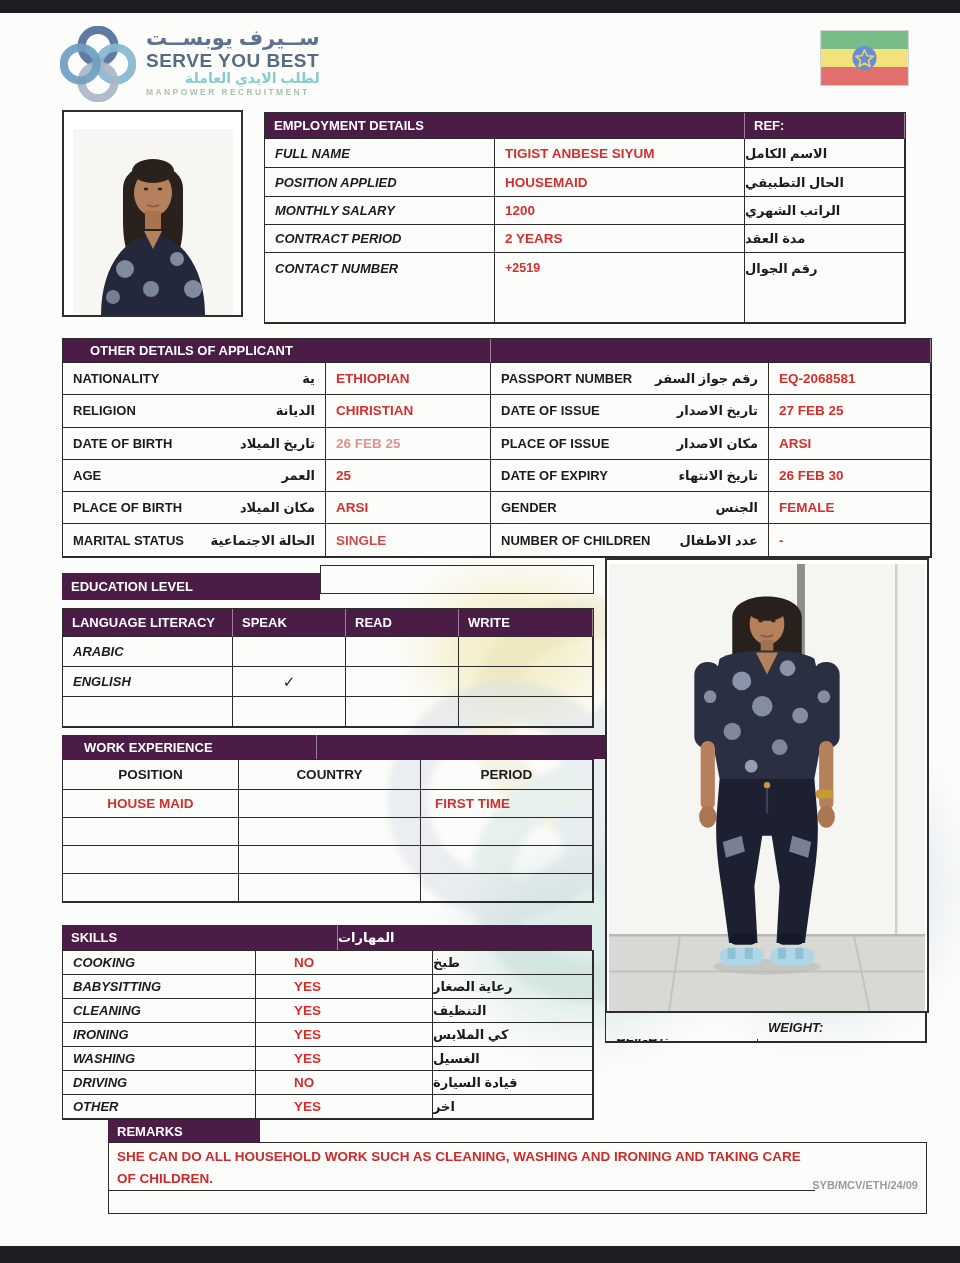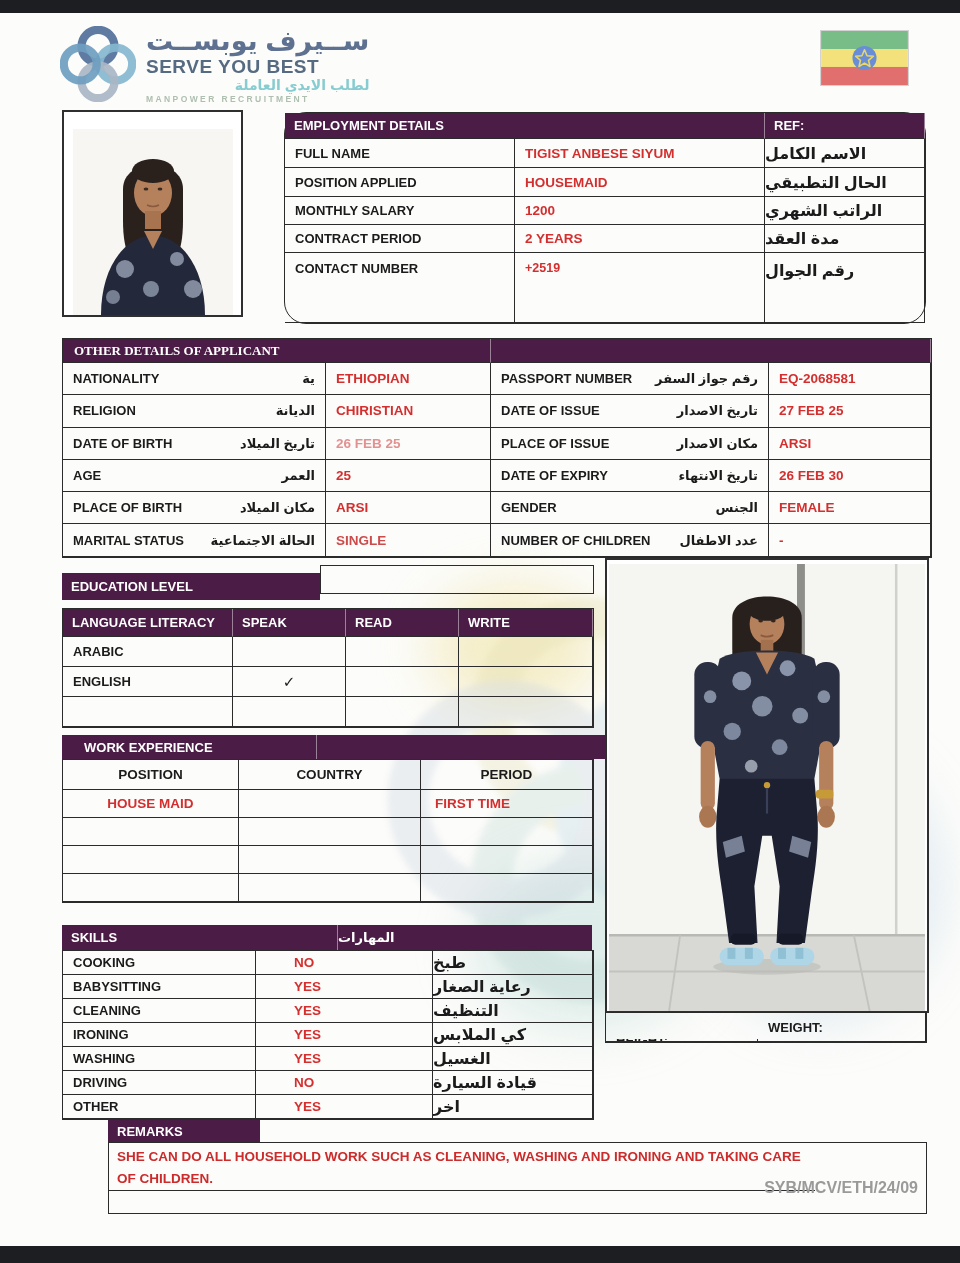--- a/index.html
+++ b/index.html
@@ -8,45 +8,45 @@
   .abs{position:absolute;z-index:2;}
   .purple{background:#4b1c46;color:#fff;}
   
   .edge{position:absolute;left:0;width:960px;background:#1d1e22;z-index:5;}
   
   .wm{position:absolute;z-index:0;pointer-events:none;}
   .blob{position:absolute;border-radius:50%;filter:blur(26px);pointer-events:none;z-index:0;}
   
   .logo-wrap{display:flex;gap:10px;align-items:flex-start;}
   .logo-txt{display:flex;flex-direction:column;line-height:1.12;}
-  .l-ar{font-size:27px;font-weight:700;color:#5e7191;}
+  .l-ar{font-size:21px;font-weight:700;color:#5e7191;}
   .l-en{font-size:19px;font-weight:700;color:#566b82;letter-spacing:.5px;}
   .l-ar2{font-size:14px;color:#86ccd1;font-weight:700;}
   .l-en2{font-size:8.5px;color:#aebfb0;letter-spacing:2.4px;font-weight:700;margin-top:2px;}
   
   .grid{display:grid;border:1.6px solid #2b2b2b;background:transparent;}
   .grid>div{border-right:1.4px solid #2b2b2b;border-bottom:1.4px solid #2b2b2b;
             display:flex;align-items:center;overflow:hidden;min-width:0;}
   .grid>.hdr{background:#4b1c46;color:#fff;font-weight:700;font-size:13px;
              border-right-color:rgba(255,255,255,.45);}
-  .lbl{padding-left:10px;font-weight:600;font-size:13px;}
+  .lbl{padding-left:10px;font-weight:600;font-size:13px;font-style:italic;}
   .val{padding-left:10px;color:#d42f2f;font-weight:700;font-size:13.5px;}
   .val.pink{color:#e29090;}
-  .ar{justify-content:flex-end;padding-right:10px;font-size:16px;font-weight:600;}
+  .ar{justify-content:flex-end;padding-right:10px;font-size:13px;font-weight:600;}
   .duo{justify-content:space-between;padding:0 10px;font-weight:700;font-size:13px;gap:4px;}
   .ctr{justify-content:center;}
   .bar{display:flex;align-items:center;font-weight:700;font-size:13px;}
   .bar .seg1{padding-left:9px;height:100%;display:flex;align-items:center;}
   .bar .seg2{height:100%;display:flex;align-items:center;justify-content:flex-end;
              padding-right:9px;border-left:1.4px solid rgba(255,255,255,.45);flex:1;}
   .photo-box{border:2.5px solid #2f2f2f;background:#fff;display:flex;align-items:flex-end;
              justify-content:center;overflow:hidden;}
   .remarks-text{color:#cc2b2b;font-weight:700;font-size:13.5px;line-height:22px;
                 padding:3px 8px;max-width:690px;border-bottom:1.4px solid #2b2b2b;height:41px;}
-  .code{position:absolute;right:8px;top:36px;color:#9a9a9a;font-size:16px;font-weight:600;z-index:3;}
+  .code{position:absolute;right:8px;top:36px;color:#9a9a9a;font-size:11px;font-weight:600;z-index:3;}
 </style>
 </head>
 <body>
 
 <div id="page">
 
   <div class="edge" style="top:0;height:13px;"></div>
   <div class="edge" style="top:1246px;height:17px;"></div>
 
   <div class="blob" style="left:430px;top:585px;width:170px;height:125px;background:rgba(238,226,158,.55);"></div>
@@ -101,21 +101,21 @@
       <path d="M28,186 C28,140 50,108 80,106 C110,108 132,140 132,186 Z" fill="#23283a"></path>
       <polygon points="71,102 89,102 80,120" fill="#b5805c"></polygon>
       <circle cx="52" cy="140" r="9" fill="#9aa4b8" opacity=".8"></circle>
       <circle cx="104" cy="130" r="7" fill="#9aa4b8" opacity=".8"></circle>
       <circle cx="78" cy="160" r="8" fill="#9aa4b8" opacity=".75"></circle>
       <circle cx="120" cy="160" r="9" fill="#9aa4b8" opacity=".8"></circle>
       <circle cx="40" cy="168" r="7" fill="#9aa4b8" opacity=".7"></circle>
     </svg>
   </div>
 
-  <div class="abs grid" style="left:284px;top:112px;width:640px;grid-template-columns:230px 250px 1fr;grid-template-rows:26px 29px 29px 28px 28px 70px;border-radius:22px;">
+  <div class="abs grid" style="left:264px;top:112px;width:640px;grid-template-columns:230px 250px 1fr;grid-template-rows:26px 29px 29px 28px 28px 70px;">
     <div class="hdr" style="grid-column:1/3;padding-left:9px;">EMPLOYMENT DETAILS</div>
     <div class="hdr" style="padding-left:9px;">REF:</div>
 
     <div class="lbl">FULL NAME</div>
     <div class="val">TIGIST ANBESE SIYUM</div>
     <div class="ar" dir="rtl">الاسم الكامل</div>
 
     <div class="lbl">POSITION APPLIED</div>
     <div class="val">HOUSEMAID</div>
     <div class="ar" dir="rtl">الحال التطبيقي</div>
@@ -127,21 +127,21 @@
     <div class="lbl">CONTRACT PERIOD</div>
     <div class="val">2 YEARS</div>
     <div class="ar" dir="rtl">مدة العقد</div>
 
     <div class="lbl" style="align-items:flex-start;padding-top:8px;">CONTACT NUMBER</div>
     <div class="val" style="align-items:flex-start;padding-top:8px;font-size:12.5px;">+2519</div>
     <div class="ar" dir="rtl" style="align-items:flex-start;padding-top:8px;text-align:center;">رقم الجوال</div>
   </div>
 
   <div class="abs grid" style="left:62px;top:338px;width:868px;grid-template-columns:263px 165px 278px 1fr;grid-template-rows:24px repeat(6,32.3px);">
-    <div class="hdr" style="grid-column:1/3;padding-left:11px;font-family:Liberation Serif, serif;">OTHER DETAILS OF APPLICANT</div>
+    <div class="hdr" style="grid-column:1/3;padding-left:27px;">OTHER DETAILS OF APPLICANT</div>
     <div class="hdr" style="grid-column:3/5;"></div>
 
     <div class="duo">
         <span>NATIONALITY</span>
         <span dir="rtl">ية</span>
       </div>
     <div class="val">ETHIOPIAN</div>
     <div class="duo">
         <span>PASSPORT NUMBER</span>
         <span dir="rtl">رقم جواز السفر</span>

